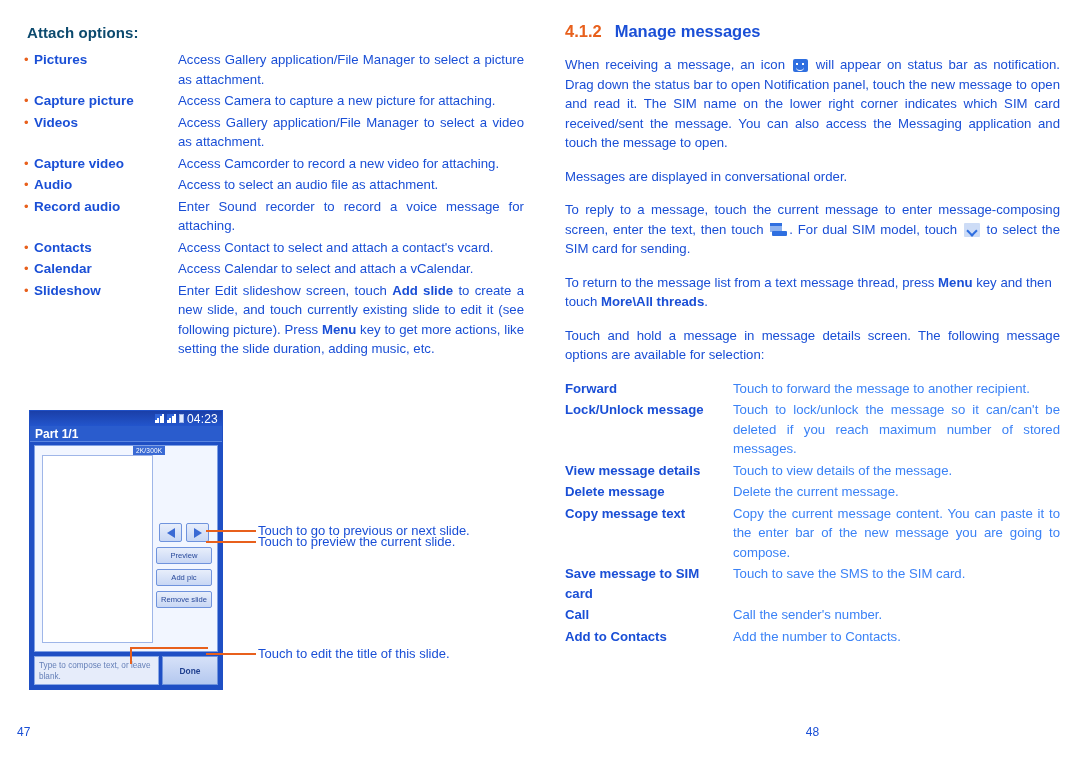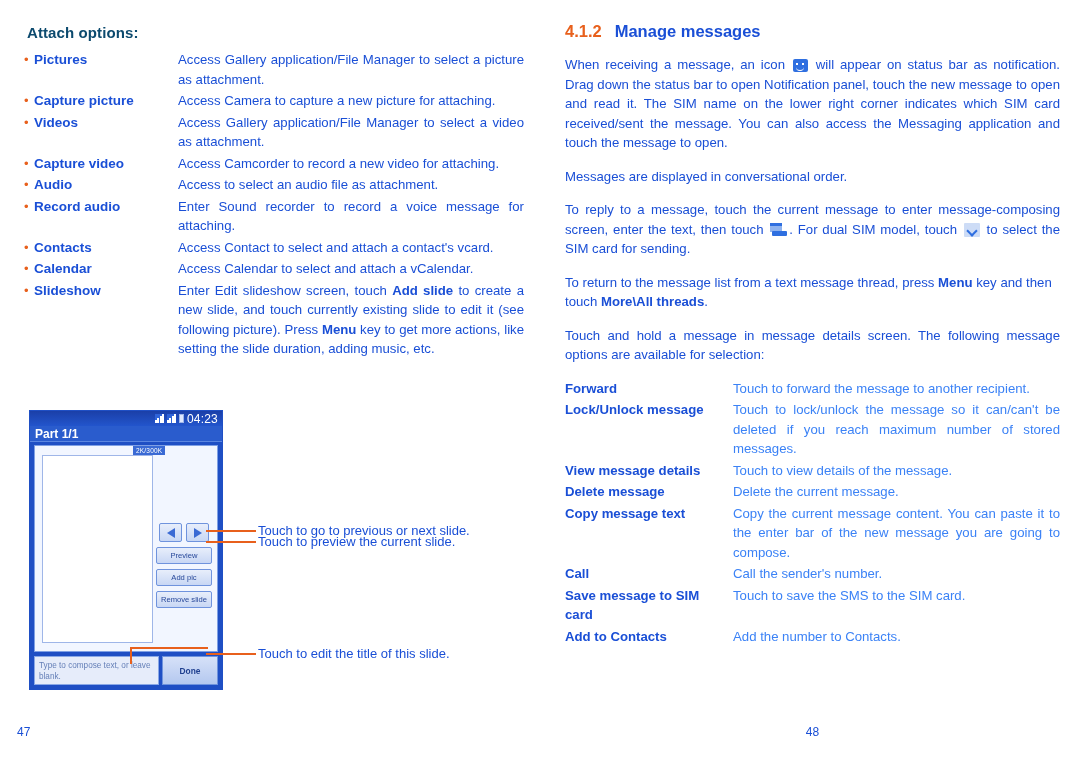--- a/index.html
+++ b/index.html
@@ -511,26 +511,26 @@
       </tr>
       <tr>
         <td class="term">Delete message</td>
         <td class="def nojust">Delete the current message.</td>
       </tr>
       <tr>
         <td class="term">Copy message text</td>
         <td class="def">Copy the current message content. You can paste it to the enter bar of the new message you are going to compose.</td>
       </tr>
       <tr>
+        <td class="term">Save message to SIM card</td>
+        <td class="def nojust">Touch to save the SMS to the SIM card.</td>
+      </tr>
+      <tr>
         <td class="term">Call</td>
         <td class="def nojust">Call the sender's number.</td>
-      </tr>
-      <tr>
-        <td class="term">Save message to SIM card</td>
-        <td class="def nojust">Touch to save the SMS to the SIM card.</td>
       </tr>
       <tr>
         <td class="term">Add to Contacts</td>
         <td class="def nojust">Add the number to Contacts.</td>
       </tr>
     </tbody>
   </table>
 </div>
 
 <div class="pagenum right">48</div>

